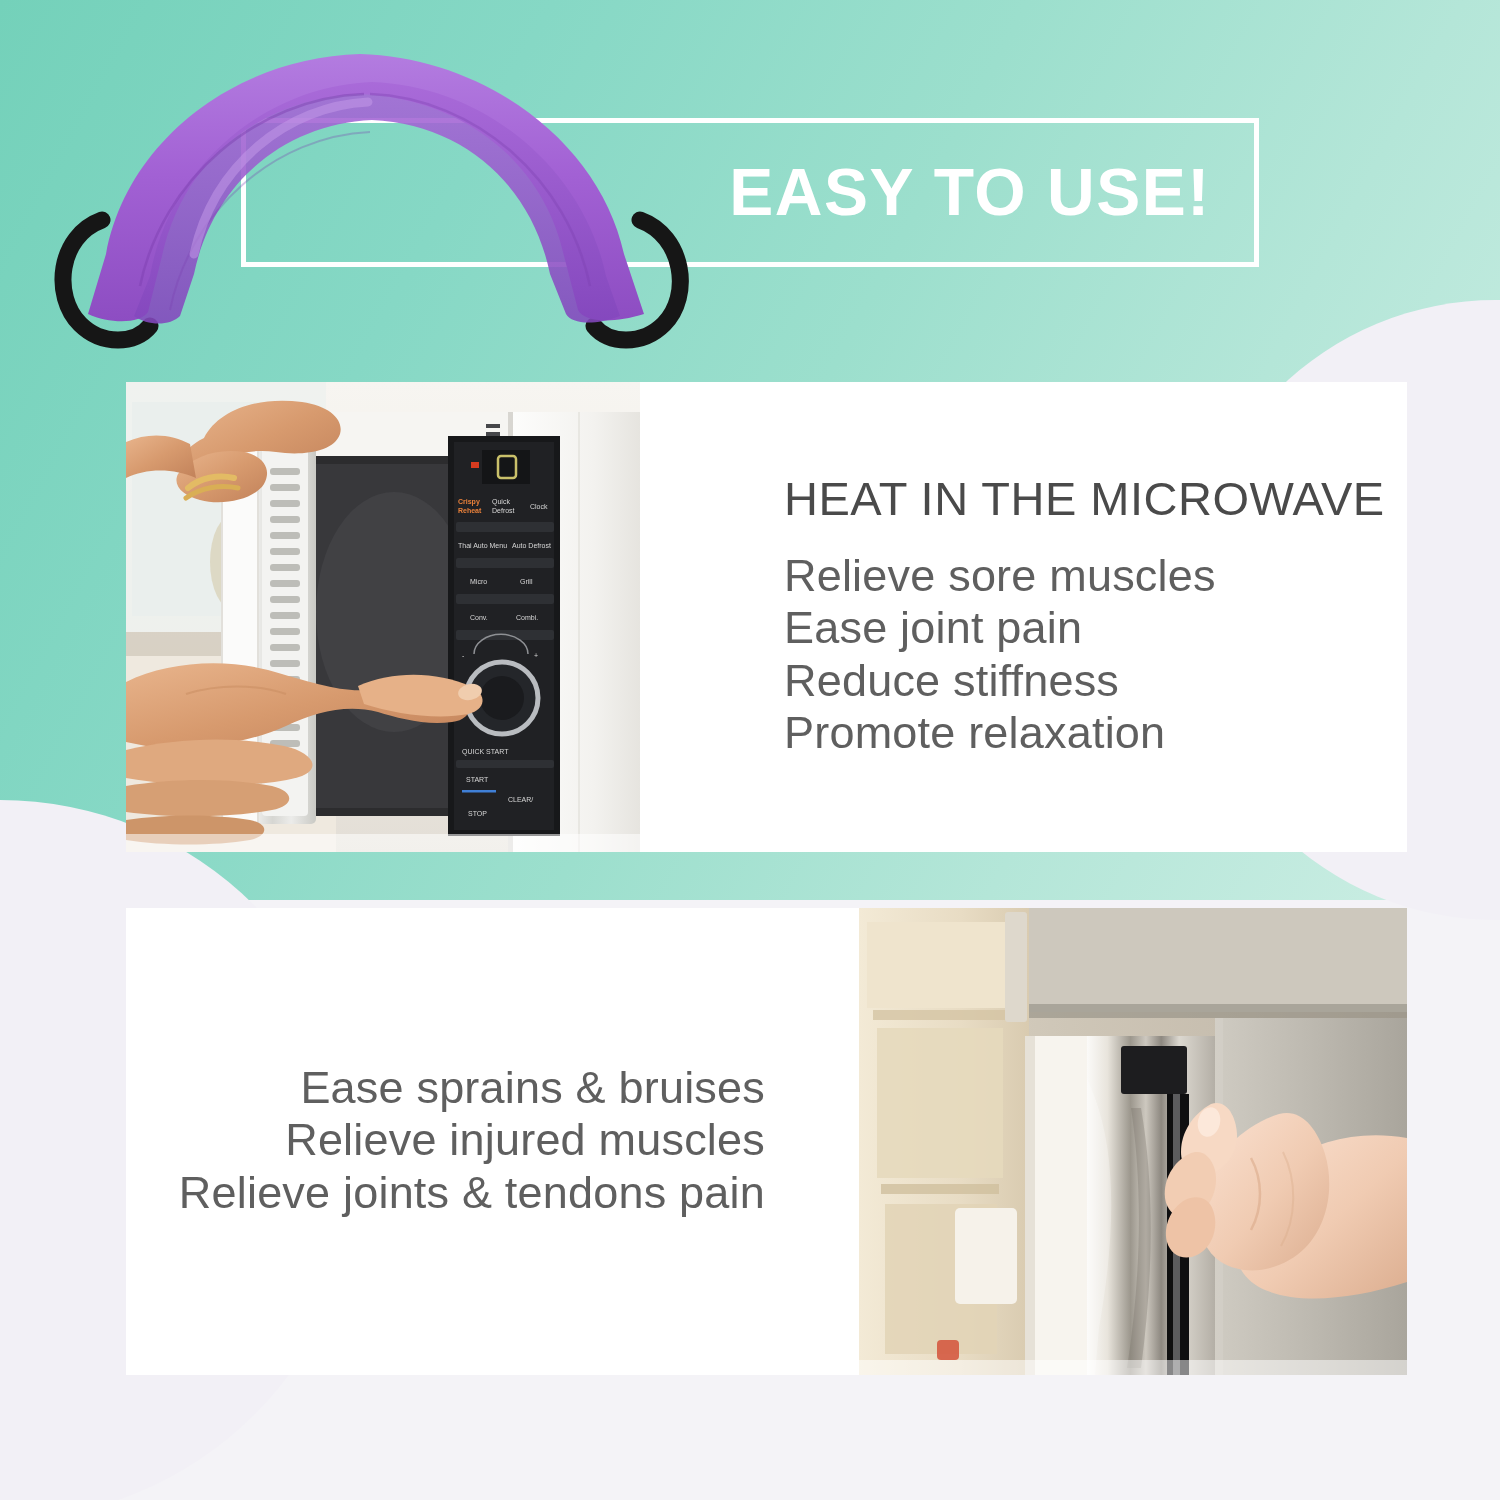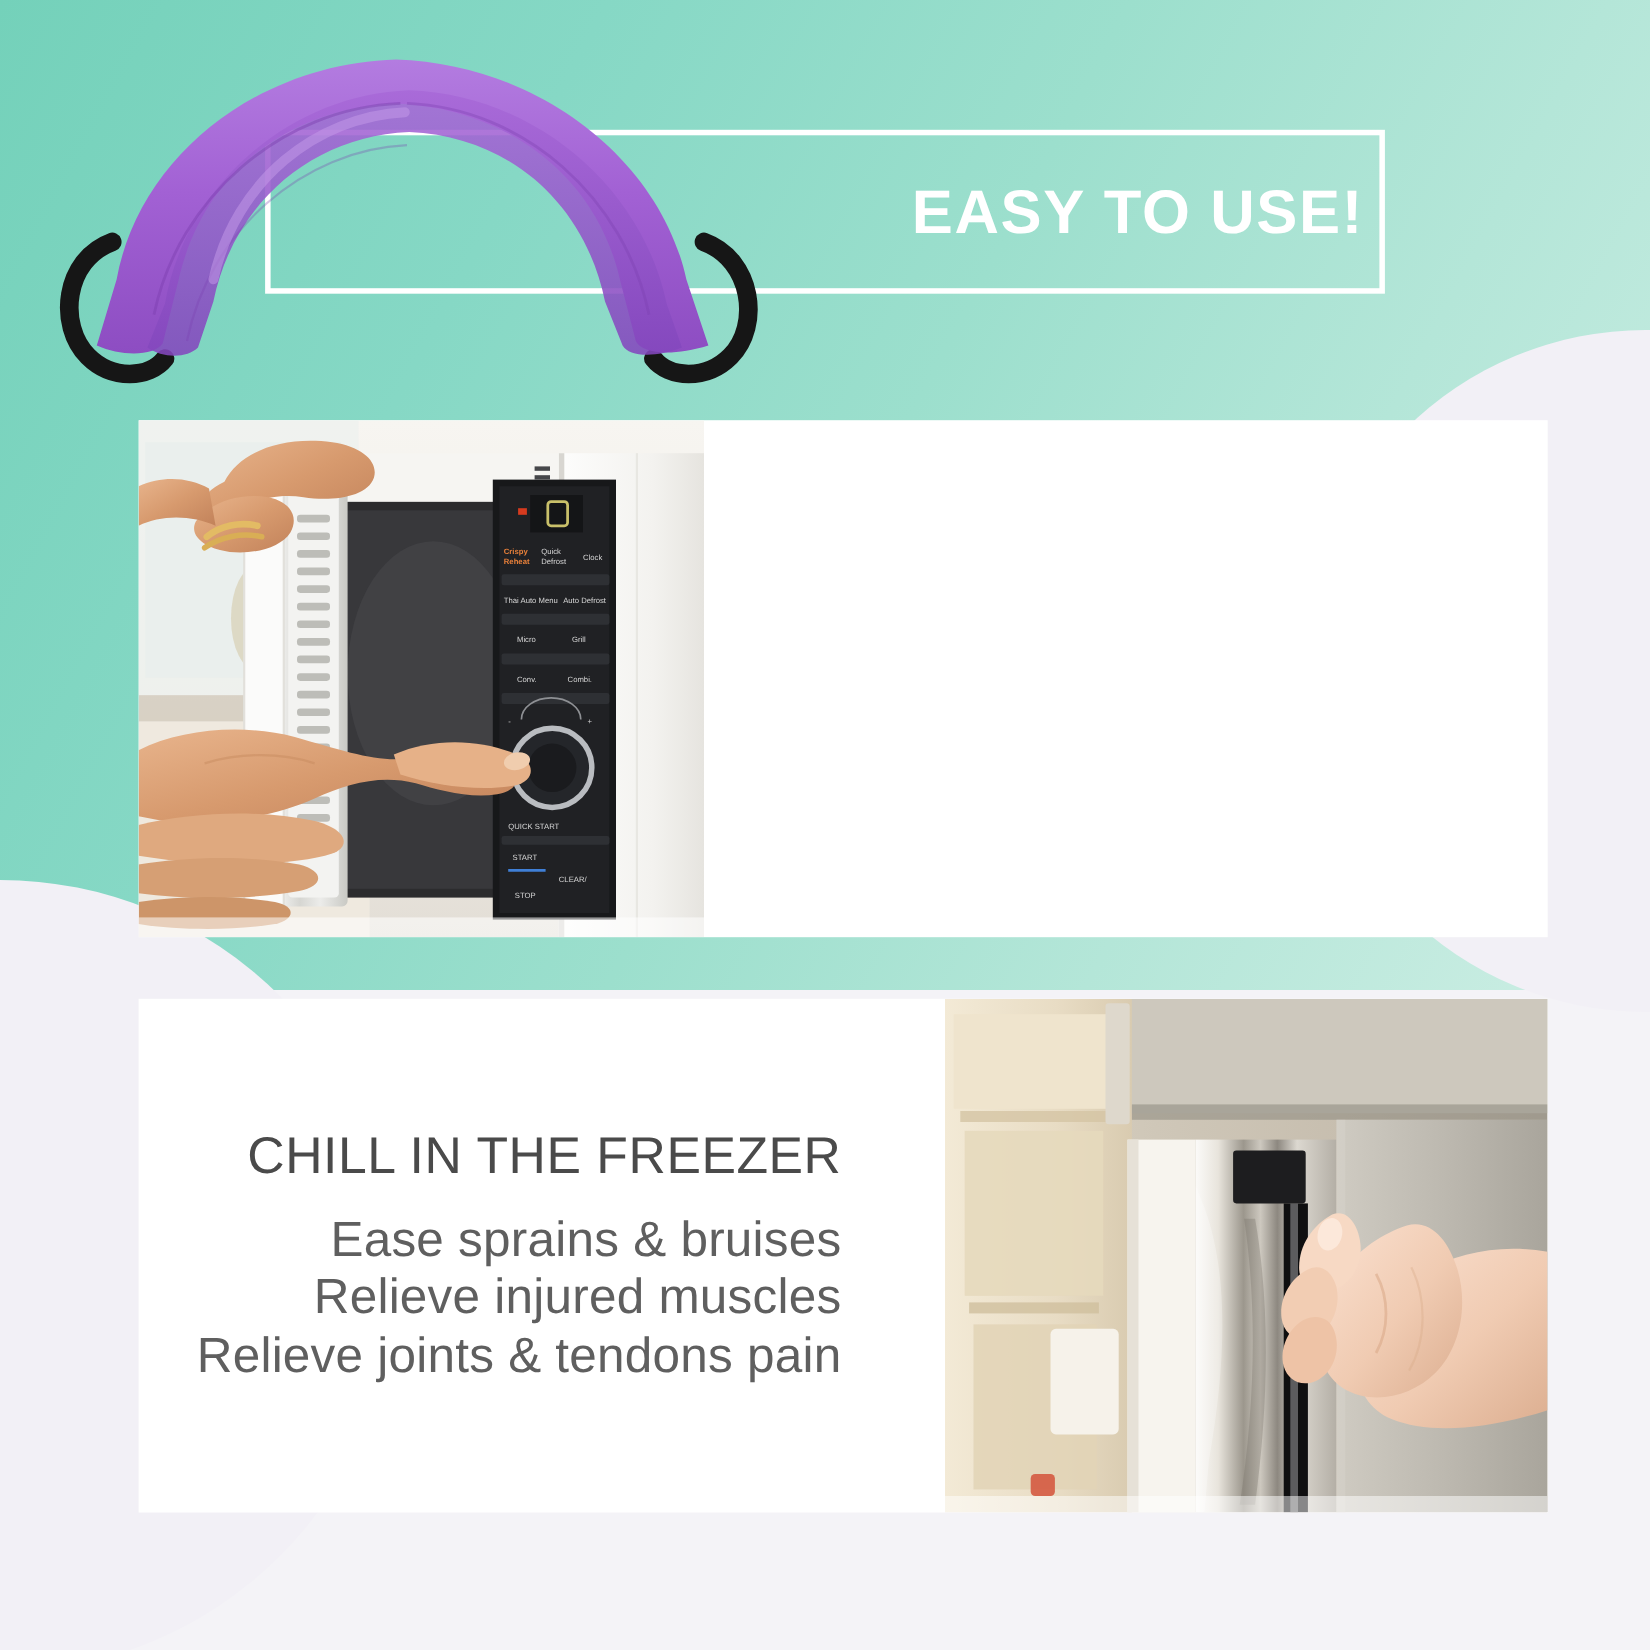--- a/index.html
+++ b/index.html
@@ -47,23 +47,23 @@
     position:absolute;
     left:241px; top:118px;
     width:1018px; height:149px;
     border:5px solid #ffffff;
   }
 
   .hero-title {
     position:absolute;
     left:700px; top:140px;
     width:540px;
-    text-align:right;
+    text-align:center;
     color:#ffffff;
-    font-size:56px;
+    font-size:66px;
     font-weight:bold;
     letter-spacing:1.5px;
     line-height:105px;
     white-space:nowrap;
   }
 
   
   .product {
     position:absolute;
     left:44px; top:24px;
@@ -316,26 +316,34 @@
           <path d="M0 438 C40 432 88 432 124 438 C144 442 142 454 124 458
                    C88 464 38 464 0 458 Z" fill="#cd9569"></path>
 
           <path d="M60 312 C92 302 130 302 160 312" fill="none" stroke="#c78c60" stroke-width="2" opacity="0.5"></path>
         </g>
 
         <rect x="0" y="452" width="514" height="18" fill="#ffffff" opacity="0.55"></rect>
       </svg>
     </div>
 
+    <div class="copy copy-heat">
+      <div class="sec-title">HEAT IN THE MICROWAVE</div>
+      <ul class="bullets">
+        <li>Relieve sore muscles</li>
+        <li>Ease joint pain</li>
+        <li>Reduce stiffness</li>
+        <li>Promote relaxation</li>
+      </ul>
+    </div>
   </div>
 
   <div class="card card-chill">
 
     <div class="copy copy-chill">
-      <div class="sec-title">CHILL IN THE FREEZER</div>
       <ul class="bullets">
         <li>Ease sprains &amp; bruises</li>
         <li>Relieve injured muscles</li>
         <li>Relieve joints &amp; tendons pain</li>
       </ul>
     </div>
 
     <div class="photo photo-chill">
       <svg viewBox="0 0 548 467" preserveAspectRatio="xMidYMid slice">
         <defs>

